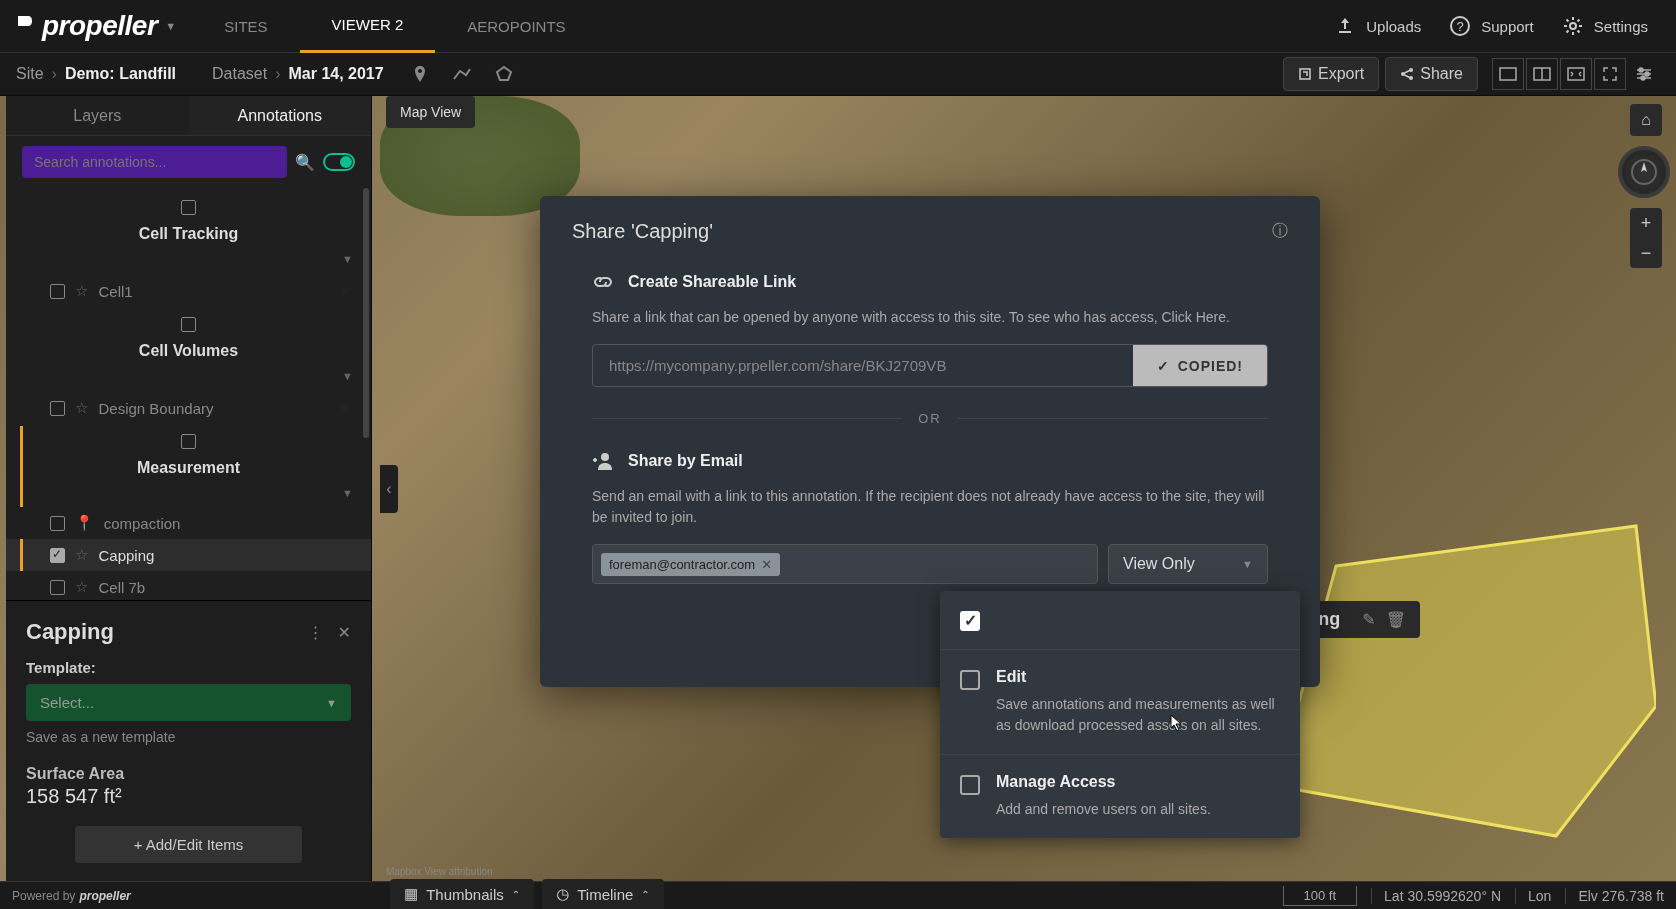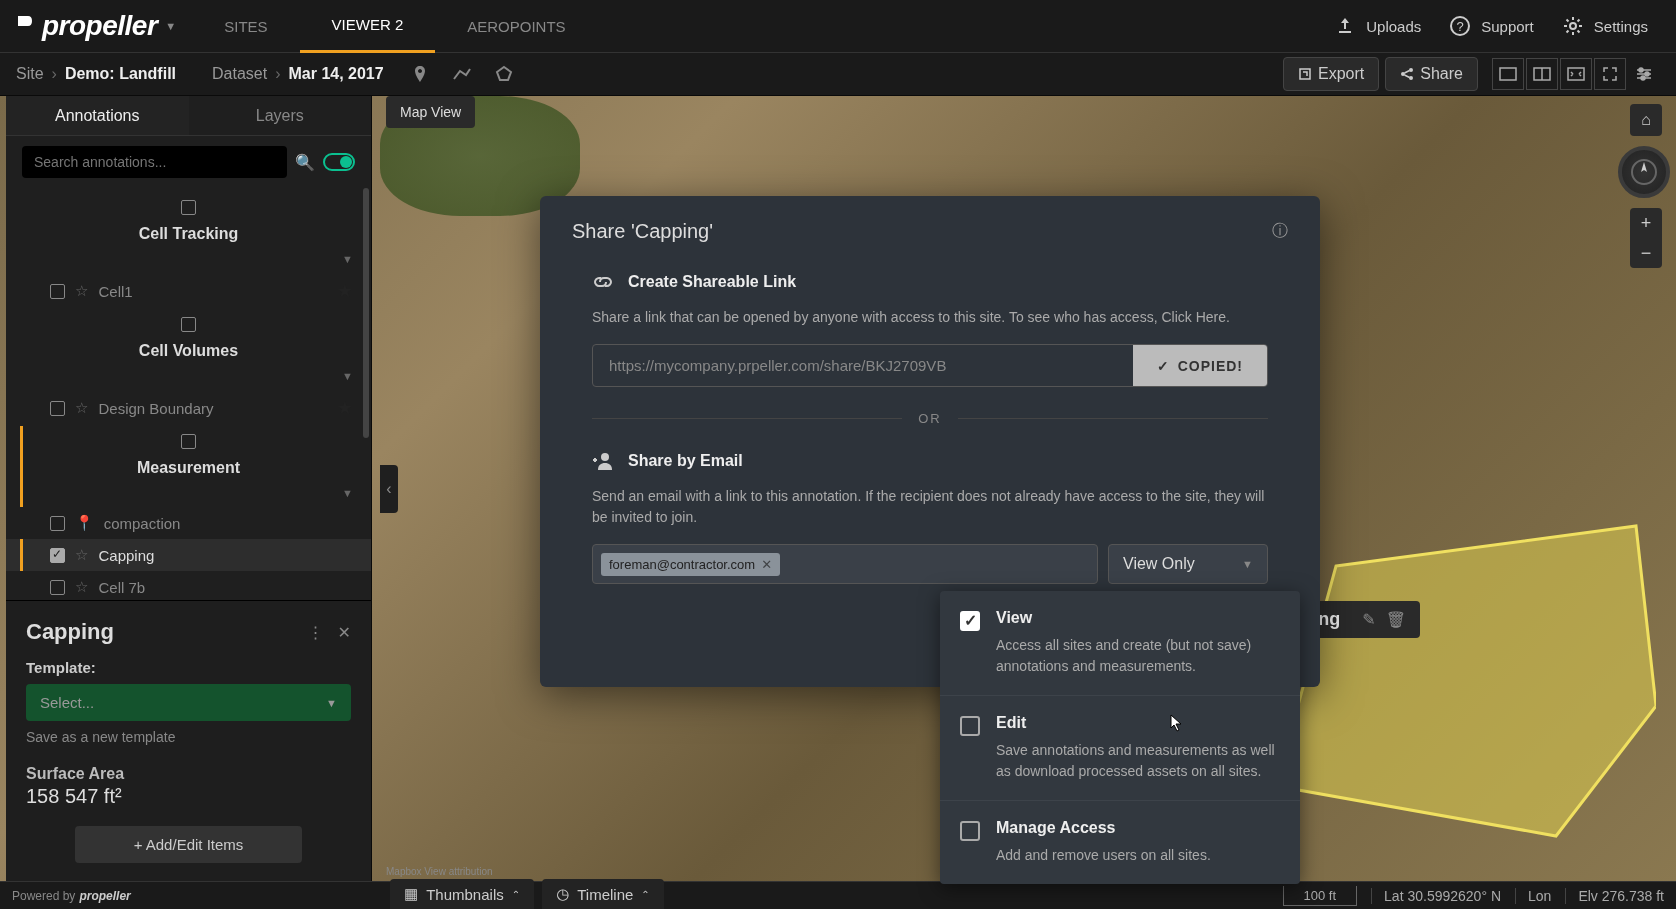--- a/index.html
+++ b/index.html
@@ -33,21 +33,21 @@
 .main { position: absolute; top: 96px; left: 0; right: 0; bottom: 28px; }
 .map-bg { position: absolute; inset: 0; background: linear-gradient(135deg, #7a6a4a 0%, #9a8560 30%, #6a5a3a 60%, #8a7850 100%); }
 .map-green { position: absolute; top: 0; left: 380px; width: 200px; height: 120px; background: radial-gradient(#4a6030, #3a5020); border-radius: 40%; opacity: 0.8; }
 
 
 .sidebar { position: absolute; top: 0; left: 6px; width: 366px; height: 100%; background: #1f1f1f; border-right: 1px solid #0a0a0a; display: flex; flex-direction: column; }
 .side-tabs { display: flex; height: 40px; }
 .side-tab { flex: 1; display: flex; align-items: center; justify-content: center; font-size: 16px; color: #888; cursor: pointer; border-bottom: 1px solid #333; }
 .side-tab.active { color: #eee; background: #232323; }
 .search-row { display: flex; align-items: center; padding: 10px 16px; gap: 8px; }
-.search-input { flex: 1; background: #000000; border: none; padding: 8px 12px; color: #888; font-size: 14px; border-radius: 4px; }
+.search-input { flex: 1; background: #4c1d95; border: none; padding: 8px 12px; color: #888; font-size: 14px; border-radius: 4px; }
 .toggle { width: 32px; height: 18px; border: 2px solid #0bc090; border-radius: 10px; position: relative; }
 .toggle::after { content: ''; position: absolute; right: 1px; top: 1px; width: 12px; height: 12px; background: #0bc090; border-radius: 50%; }
 
 .ann-tree { flex: 1; overflow-y: auto; padding: 4px 0; position: relative; }
 .ann-group { padding: 8px 18px; display: flex; align-items: center; gap: 10px; color: #ddd; font-size: 16px; font-weight: 600; cursor: pointer; flex-direction: column; }
 .ann-group .chev { margin-left: auto; color: #666; font-size: 11px; }
 .ann-item { padding: 7px 18px 7px 44px; display: flex; align-items: center; gap: 10px; color: #888; font-size: 15px; cursor: pointer; position: relative; }
 .ann-item.selected { background: #2d2d2d; color: #ddd; }
 .ann-item.selected::before, .ann-group-sel::before { content: ''; position: absolute; left: 14px; top: 0; bottom: 0; width: 3px; background: #f0a020; }
 .ann-group.ann-group-sel { position: relative; }
@@ -270,22 +270,22 @@
     <div class="map-green"></div>
     <svg class="polygon" viewBox="0 0 440 340">
       <path d="M120 60 L420 20 L440 200 L340 330 L60 280 Z" fill="#e8d850" fill-opacity="0.5" stroke="#f0e060" stroke-width="3"></path>
     </svg>
   </div>
 
   <div class="map-tooltip">Map View</div>
 
   <div class="sidebar">
     <div class="side-tabs">
+      <div class="side-tab">Layers</div>
       <div class="side-tab active">Annotations</div>
-      <div class="side-tab">Layers</div>
     </div>
     <div class="search-row">
       <input class="search-input" placeholder="Search annotations..." style="">
       <span style="color:#888">🔍</span>
       <div class="toggle"></div>
     </div>
     <div class="ann-tree">
       <div class="scroll-ind"></div>
       <div class="ann-group">
         <span class="cb"></span>
@@ -433,24 +433,20 @@
           </div>
         </div>
         <button class="send-btn">SEND EMAIL</button>
       </div>
     </div>
   </div>
 
   <div class="perm-dropdown">
     <div class="perm-opt">
       <div class="perm-cb checked"></div>
-      <div class="perm-body">
-        <div class="perm-title">View</div>
-        <div class="perm-desc">Access all sites and create (but not save) annotations and measurements.</div>
-      </div>
     </div>
     <div class="perm-opt">
       <div class="perm-cb"></div>
       <div class="perm-body">
         <div class="perm-title">Edit</div>
         <div class="perm-desc">Save annotations and measurements as well as download processed assets on all sites.</div>
       </div>
     </div>
     <div class="perm-opt">
       <div class="perm-cb"></div>

